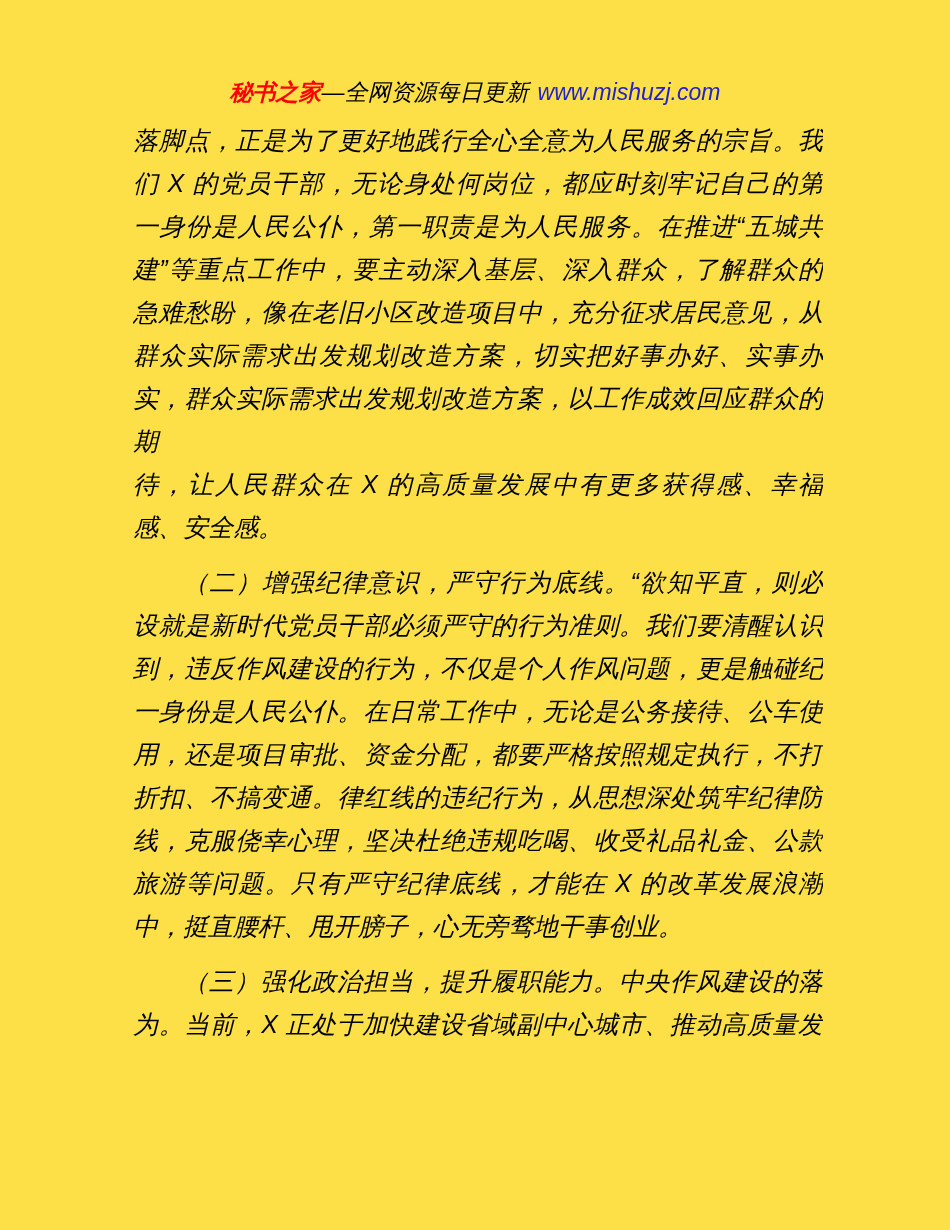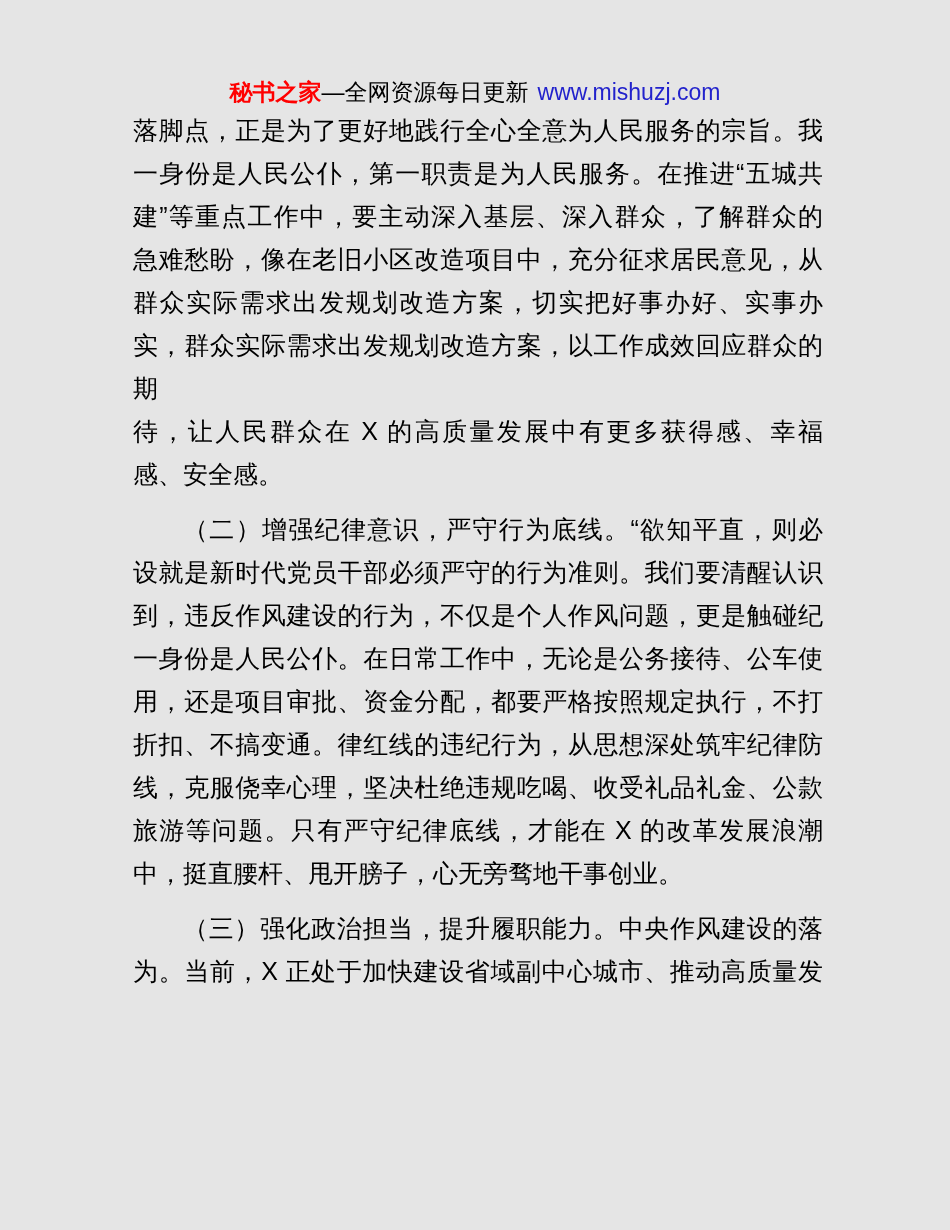--- a/index.html
+++ b/index.html
@@ -33,21 +33,21 @@
   }
   .header .tagline {
     color: #000000;
   }
   .header .url {
     color: #2222cc;
     text-decoration: none;
     margin-left: 9px;
   }
   .body-text {
-    margin: 3px 127px 0 133px;
+    margin: 13px 127px 0 133px;
     width: 690px;
     font-size: 25px;
     line-height: 43px;
   }
   .paragraph {
     margin: 0 0 12px 0;
   }
   .line {
     text-align: justify;
     text-align-last: justify;
@@ -58,27 +58,28 @@
     text-indent: 2em;
   }
   .line.line-left {
     text-align: right;
     text-align-last: left;
   }
 </style>
 </head>
 <body>
 
-<div class="page" style="background: #e5e5e5;">
+<div class="page" style="background: #fde047; font-style: italic;">
   <div class="header">
     <span class="brand" style="color: rgb(255, 0, 0);">秘书之家</span><span class="tagline">—全网资源每日更新</span><a class="url" href="#" style="color: rgb(34, 34, 204);">www.mishuzj.com</a>
   </div>
   <div class="body-text" id="paragraphs" style="color: rgb(0, 0, 0);">
       <div class="paragraph">
         <div class="line">落脚点，正是为了更好地践行全心全意为人民服务的宗旨。我</div>
+        <div class="line">们 X 的党员干部，无论身处何岗位，都应时刻牢记自己的第</div>
         <div class="line">一身份是人民公仆，第一职责是为人民服务。在推进“五城共</div>
         <div class="line">建”等重点工作中，要主动深入基层、深入群众，了解群众的</div>
         <div class="line">急难愁盼，像在老旧小区改造项目中，充分征求居民意见，从</div>
         <div class="line">群众实际需求出发规划改造方案，切实把好事办好、实事办</div>
         <div class="line">实，群众实际需求出发规划改造方案，以工作成效回应群众的期</div>
         <div class="line">待，让人民群众在 X 的高质量发展中有更多获得感、幸福</div>
         <div class="line line-left">感、安全感。</div>
       </div>
       <div class="paragraph">
         <div class="line line-indent">（二）增强纪律意识，严守行为底线。“欲知平直，则必</div>

